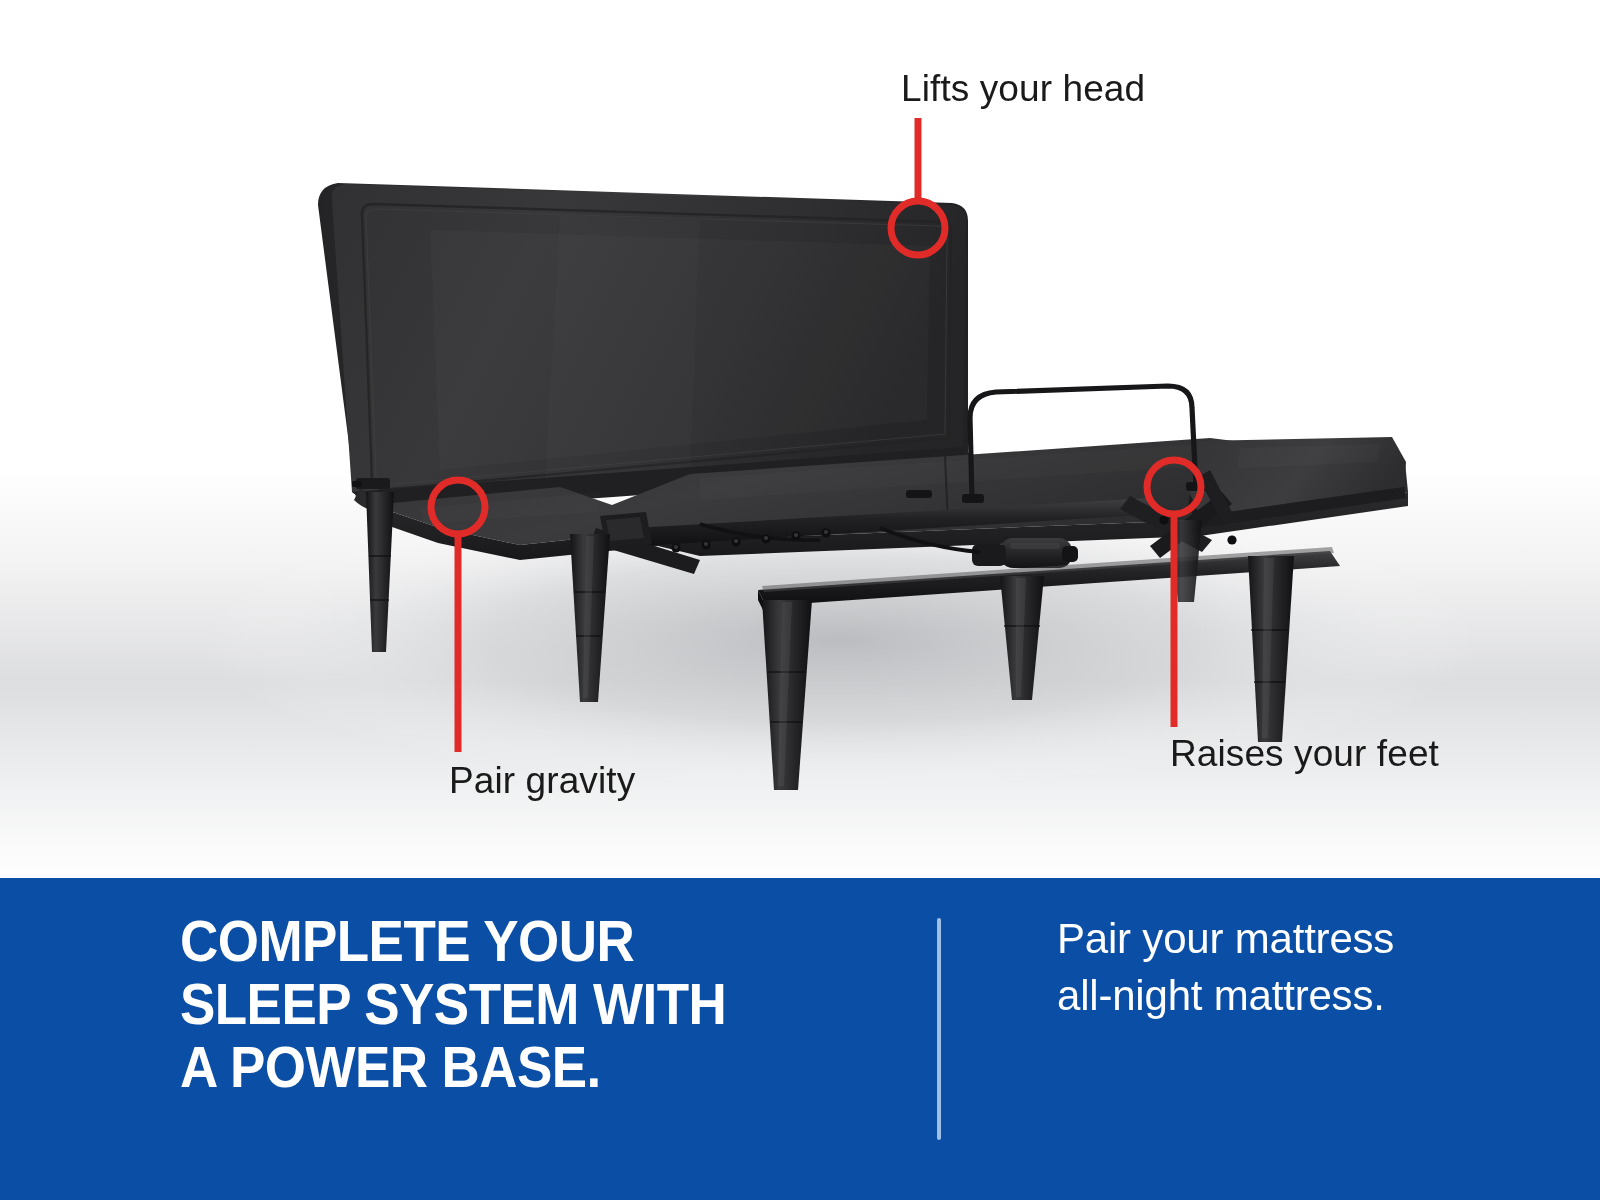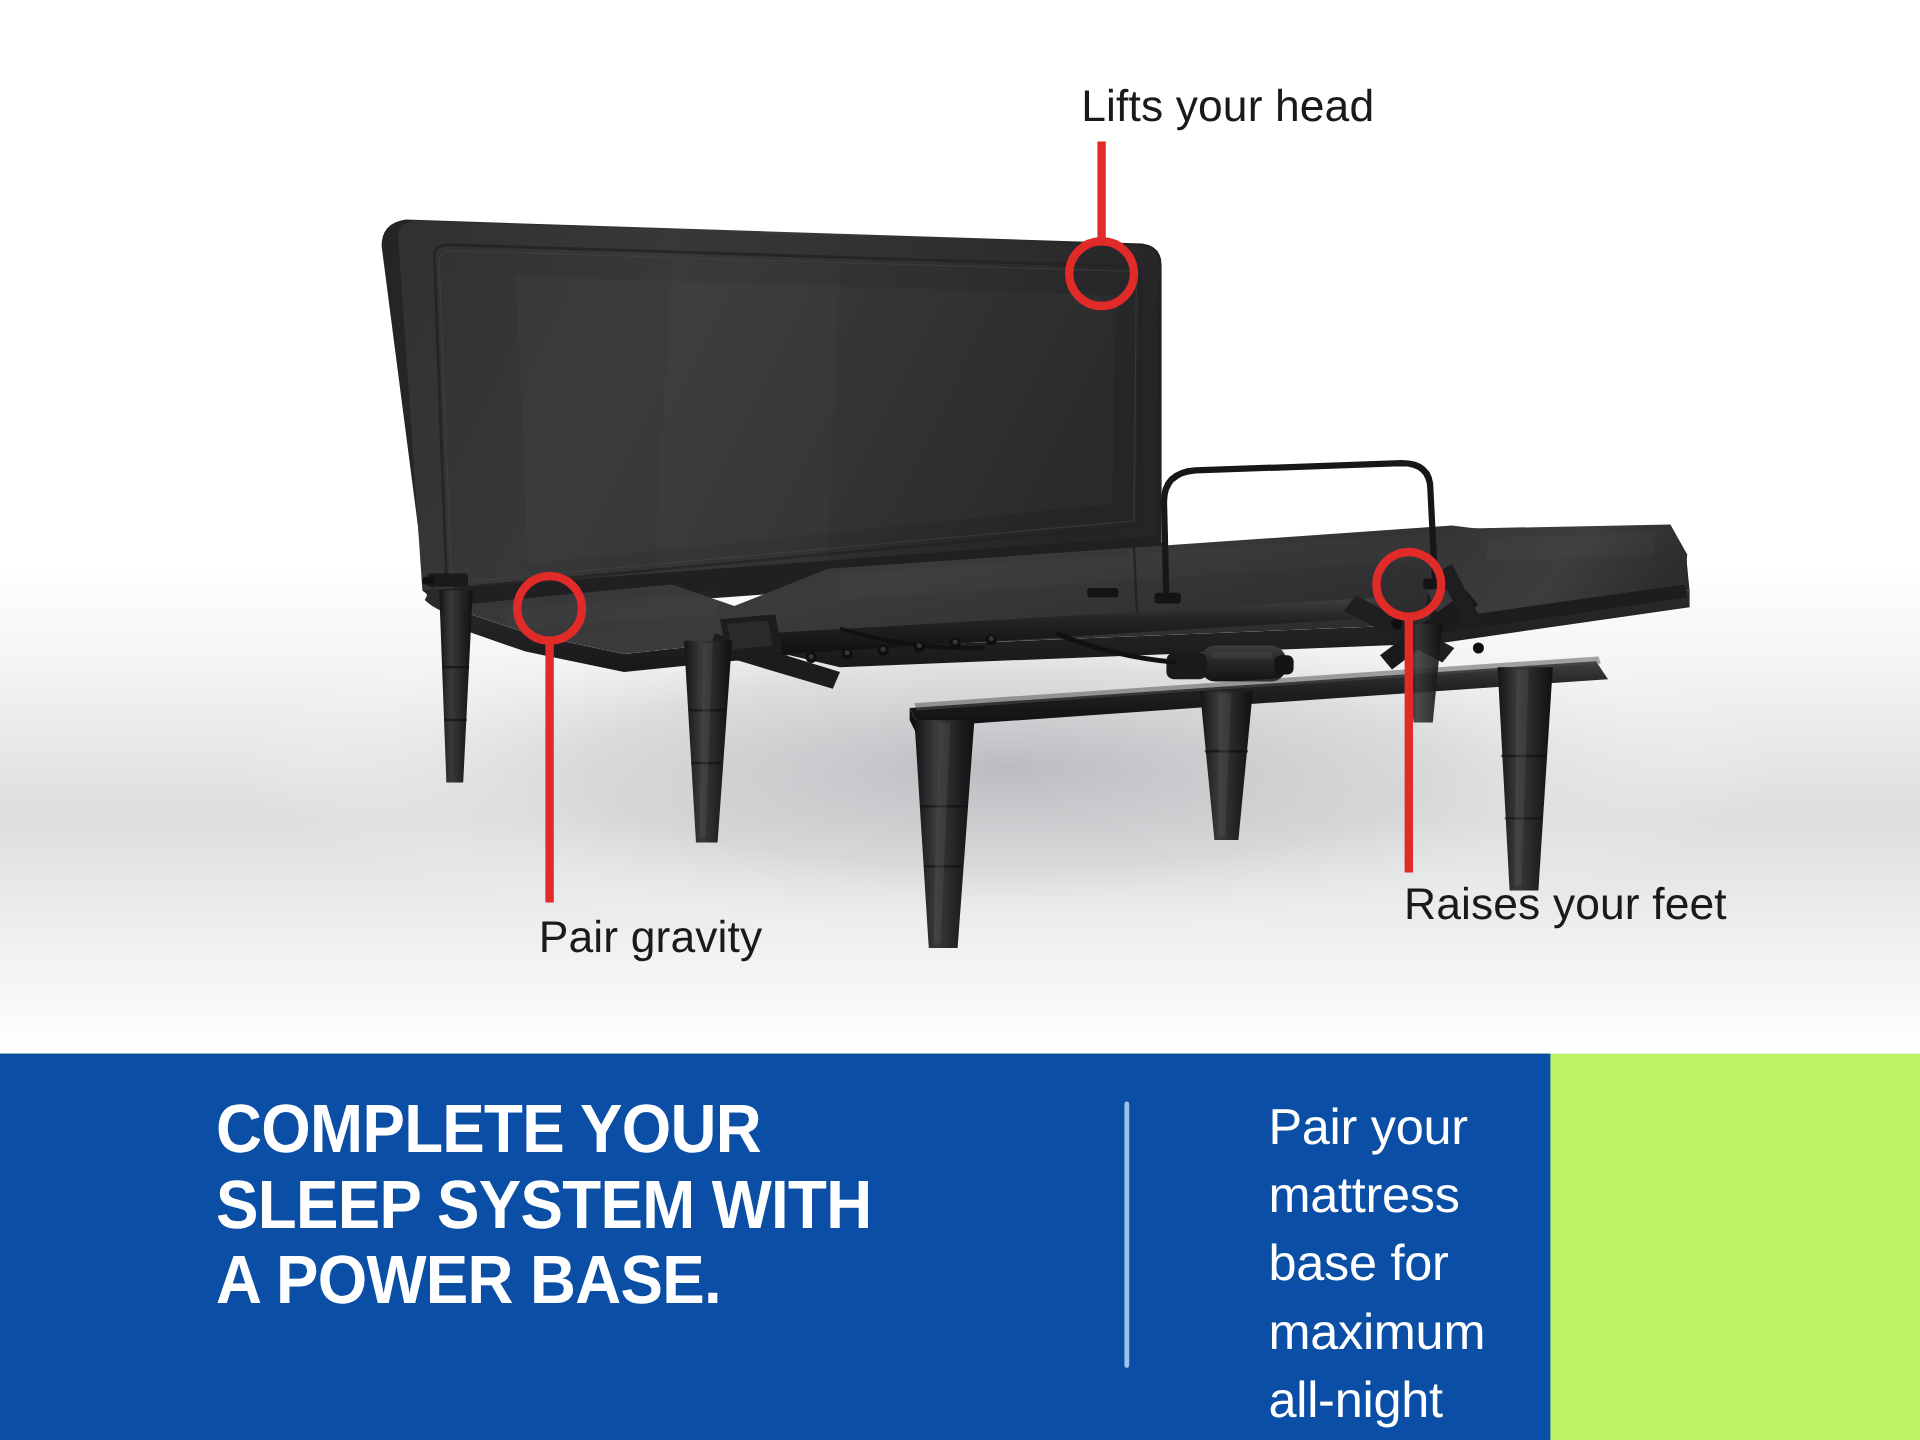--- a/index.html
+++ b/index.html
@@ -1,21 +1,21 @@
 <!DOCTYPE html>
 <html><head>
 <meta charset="utf-8">
 <style>
   html,body{margin:0;padding:0;}
   body{
     width:1600px;height:1200px;overflow:hidden;
     font-family:"Liberation Sans", sans-serif;
     background:#ffffff;
   }
-  .page{position:relative;width:1600px;height:1200px;background:#bef264;}
+  .page{position:relative;width:1600px;height:1200px;background:#b91c1c;}
 
   
   .hero{
     position:absolute;left:0;top:0;width:1600px;height:878px;
     background:#ffffff;overflow:hidden;
   }
   .hero-svg{position:absolute;left:0;top:0;width:1600px;height:878px;}
 
   
   .callout-label{
@@ -26,21 +26,21 @@
     letter-spacing:0.1px;
     white-space:nowrap;
     line-height:1;
   }
   #label-head{left:901px;top:70px;}
   #label-zero{left:449px;top:762px;}
   #label-feet{left:1170px;top:735px;}
 
   
   .banner{
-    position:absolute;left:0;top:878px;width:1292px;height:322px;
+    position:absolute;left:0;top:878px;width:1600px;height:322px;
     background:#0b4ea5;
   }
   .banner-inner{
     position:relative;width:100%;height:100%;
   }
   .headline{
     position:absolute;left:180px;top:32px;
     color:#ffffff;
     font-family:"Liberation Sans", sans-serif;
     font-weight:700;
@@ -303,20 +303,19 @@
       <div class="headline">
         <span>COMPLETE YOUR</span>
         <span>SLEEP SYSTEM WITH</span>
         <span>A POWER BASE.</span>
       </div>
 
       <div class="divider"></div>
 
       <div class="subcopy">
         <span>Pair your mattress</span>
-        <span>base for maximum</span>
         <span>all-night mattress.</span>
       </div>
 
     </div>
   </div>
 
 </div>
 
 </body></html>

